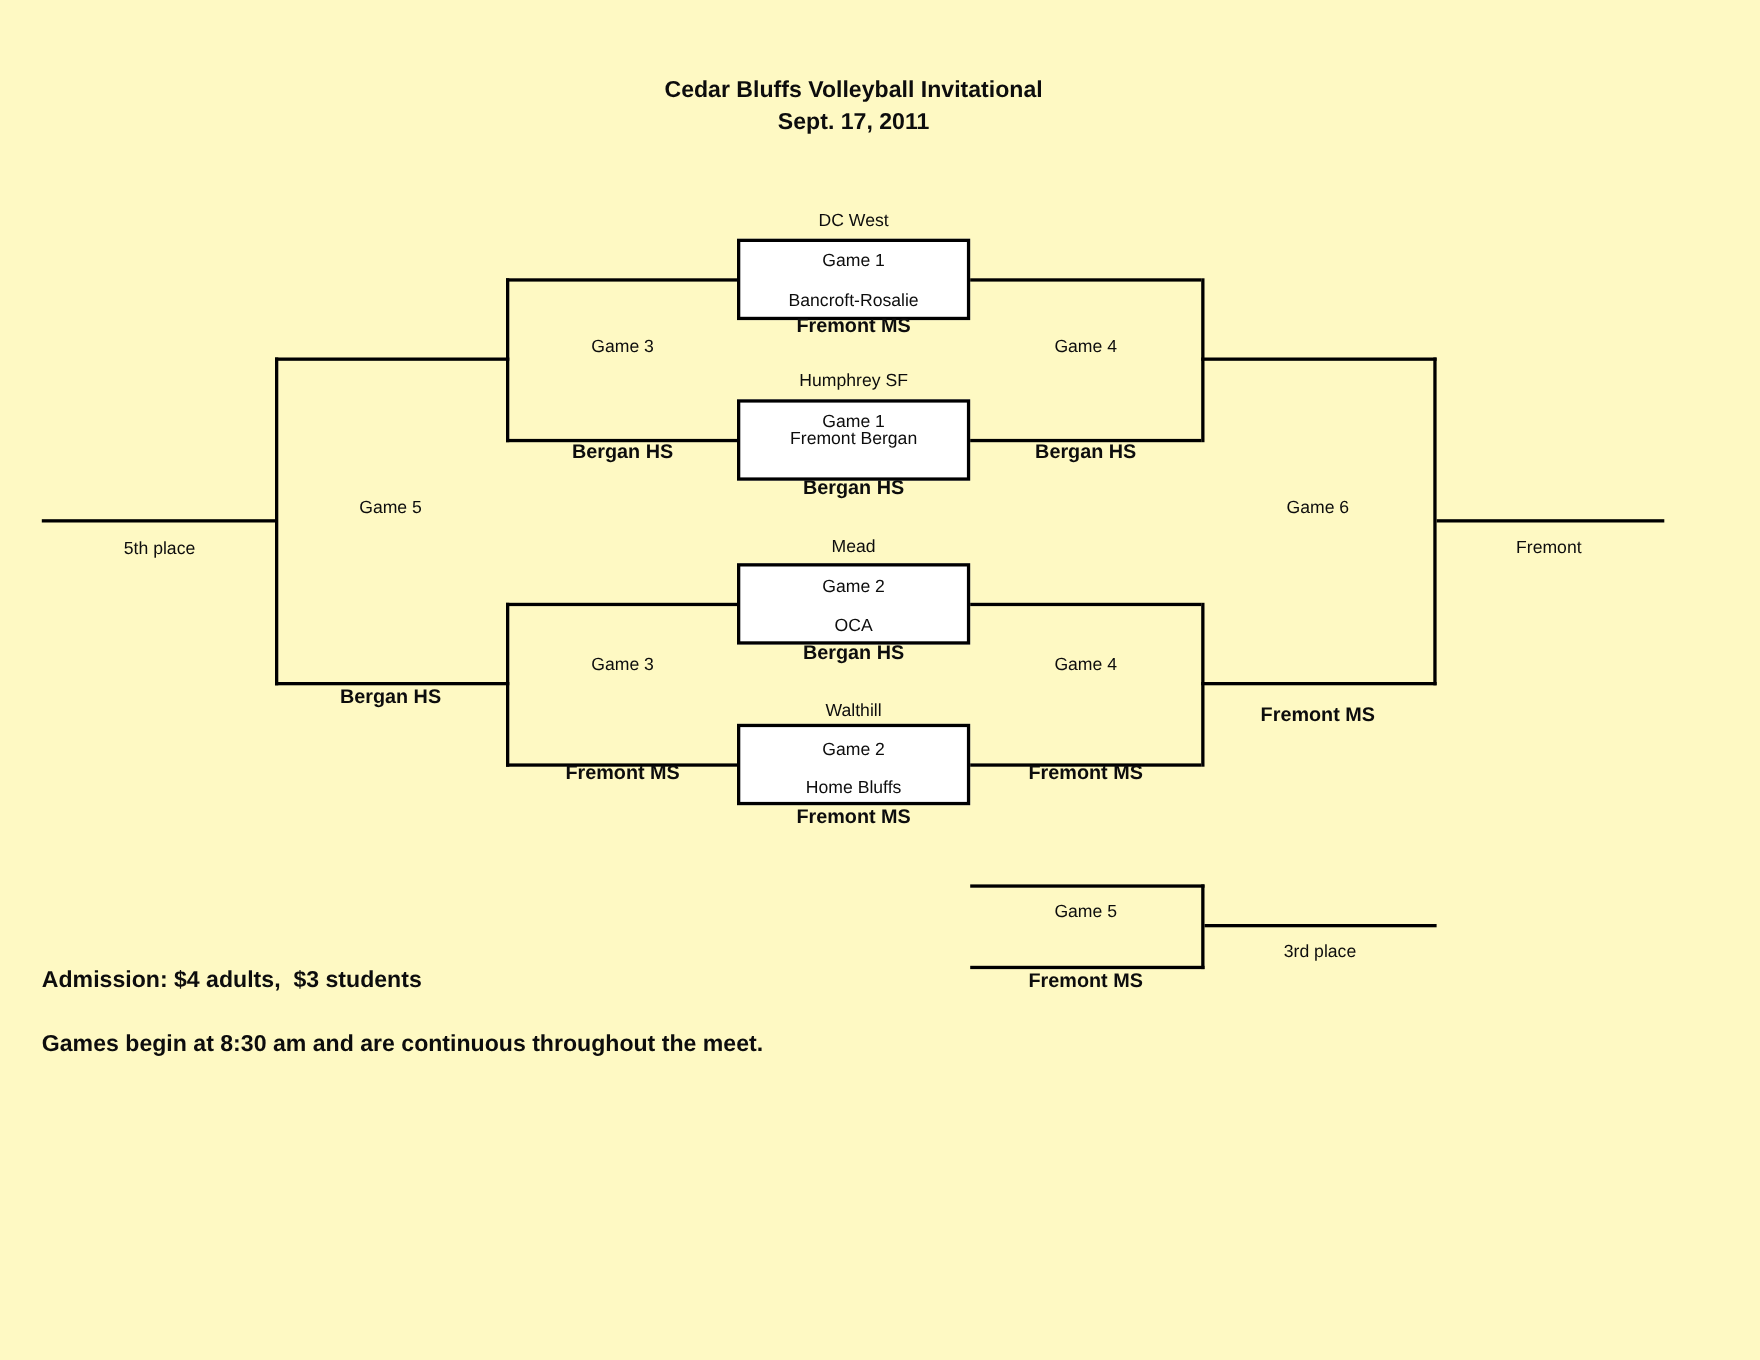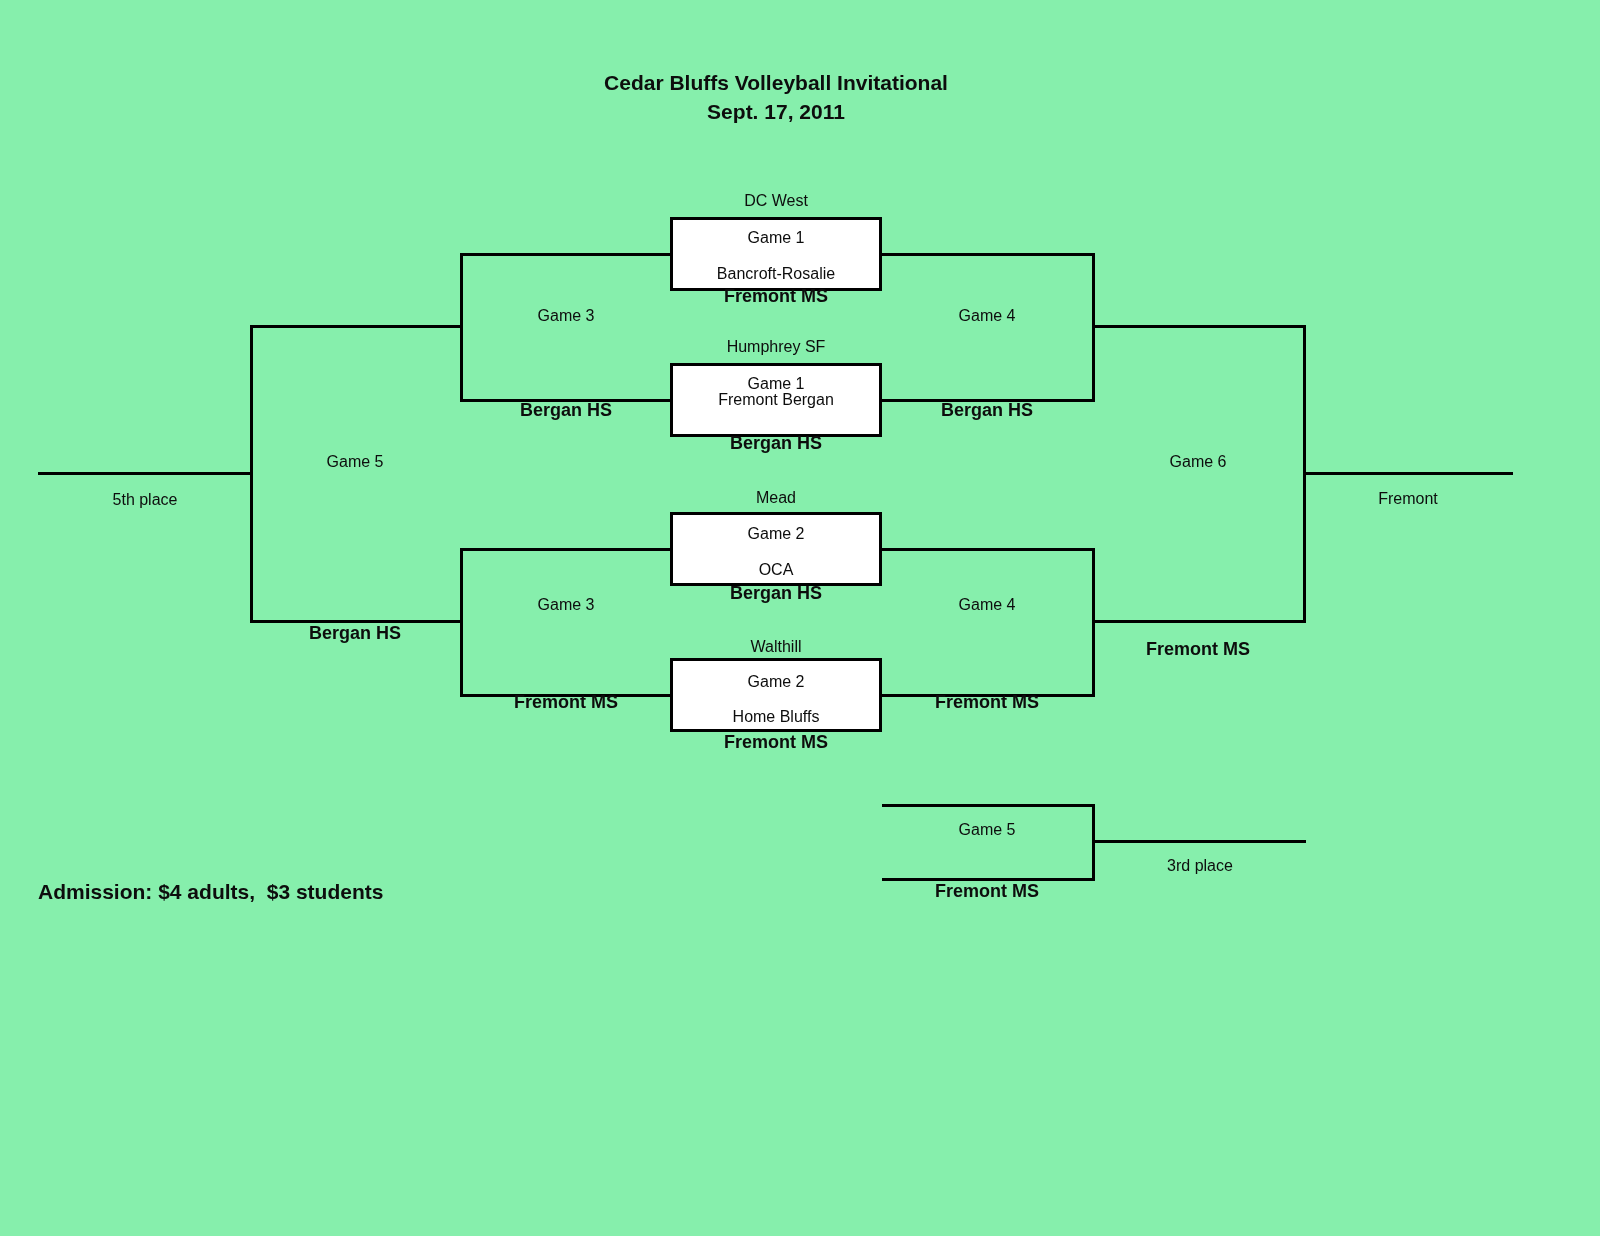--- a/index.html
+++ b/index.html
@@ -5,21 +5,21 @@
   * { margin: 0; padding: 0; box-sizing: border-box; }
   html, body { background: #ffffff; }
   body {
     font-family: "Liberation Sans", "DejaVu Sans", sans-serif;
     color: #0d0d0d;
   }
   .page {
     position: relative;
     width: 1600px;
     height: 1236px;
-    background: #86efac;
+    background: #fef9c3;
     overflow: hidden;
   }
   
   .h, .v { position: absolute; background: #000; }
   .h { height: 3px; }
   .v { width: 3px; }
   
   .box {
     position: absolute;
     width: 212px;
@@ -129,14 +129,15 @@
 
   <div class="h" style="left:882px; top:804px; width:213px;"></div>
   <div class="h" style="left:882px; top:878px; width:213px;"></div>
   <div class="v" style="left:1092px; top:804px; height:77px;"></div>
   <div class="h" style="left:1095px; top:840px; width:211px;"></div>
   <div class="t" style="left:987px; top:830px;">Game 5</div>
   <div class="t venue" style="left:987px; top:891px;">Fremont MS</div>
   <div class="t" style="left:1200px; top:866px;">3rd place</div>
 
   <div class="note" style="left:38px; top:891px;">Admission: $4 adults,  $3 students</div>
+  <div class="note" style="left:38px; top:949px;">Games begin at 8:30 am and are continuous throughout the meet.</div>
 
 </div>
 
 </body></html>

